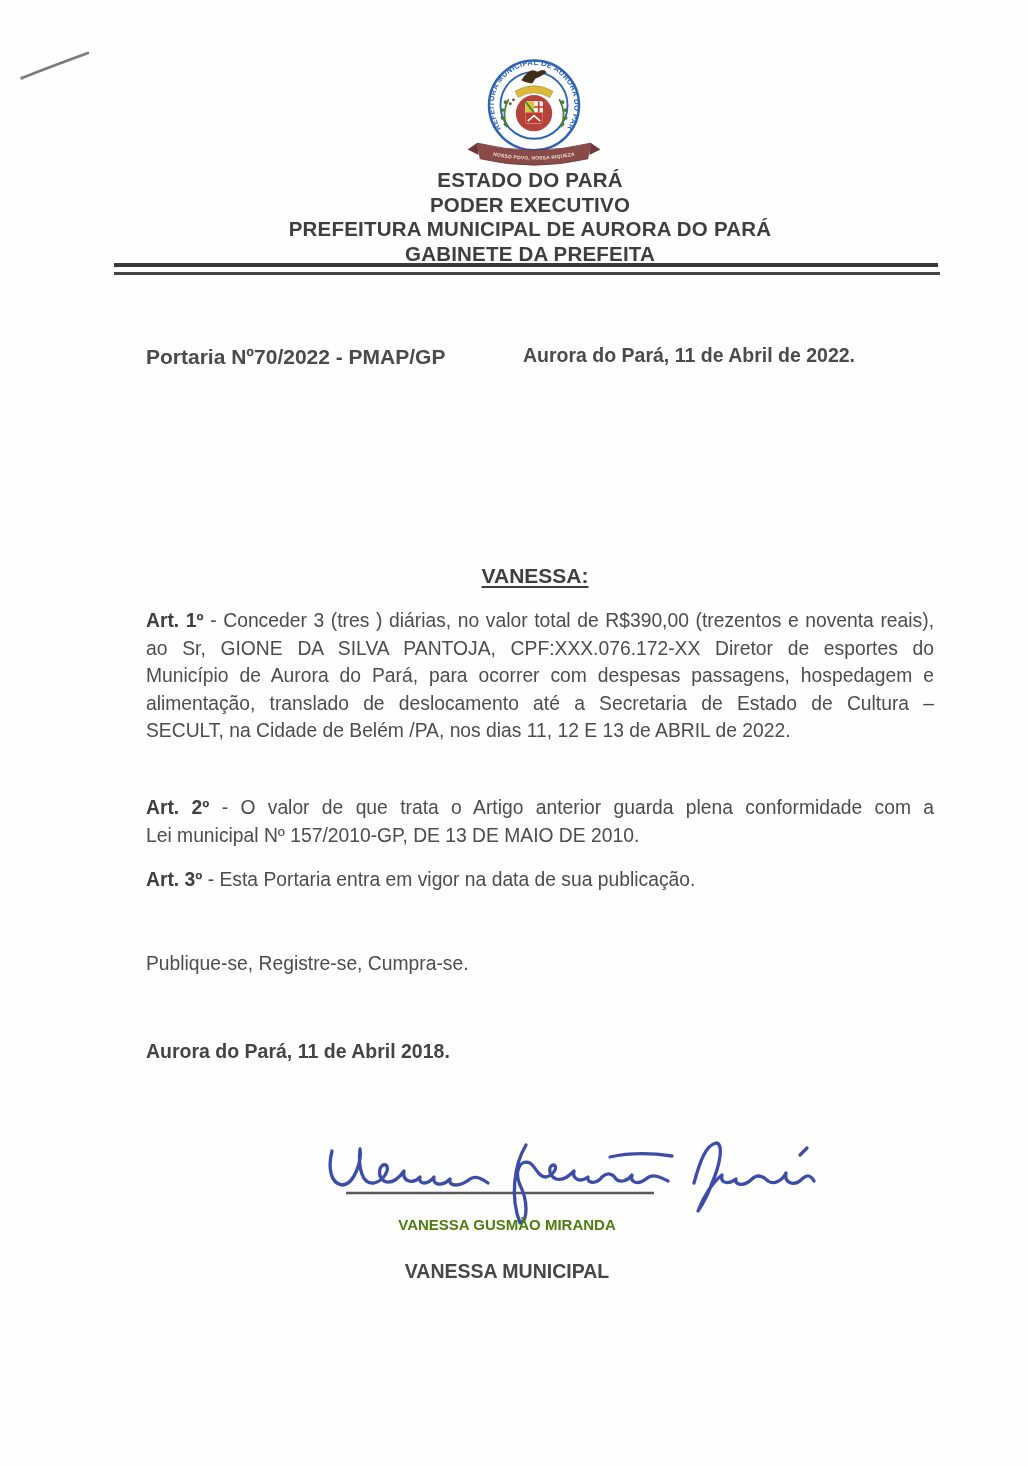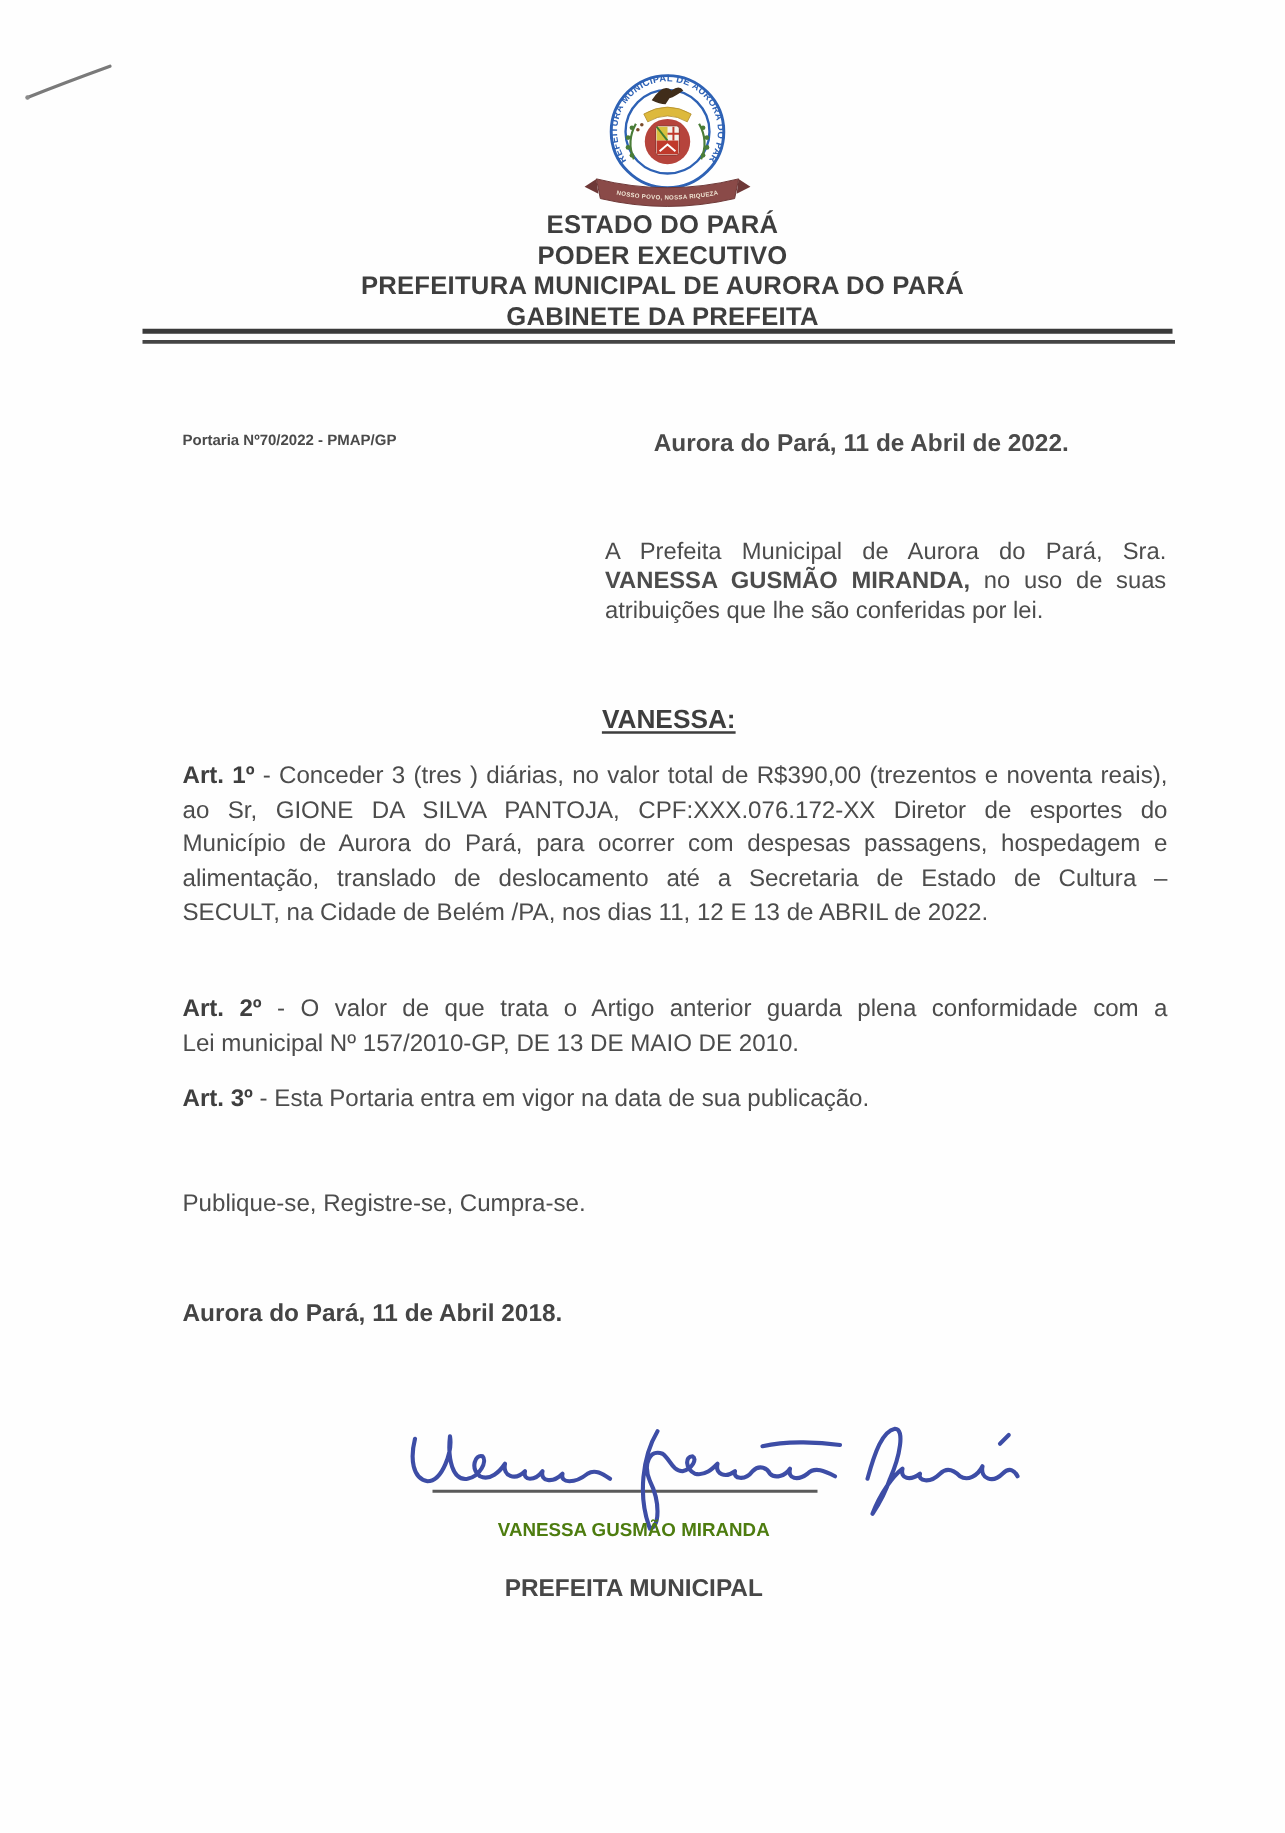--- a/index.html
+++ b/index.html
@@ -6,21 +6,21 @@
   .doc{position:relative;width:1028px;height:1466px;background:#fefefe;overflow:hidden;
        font-family:"Liberation Sans",sans-serif;color:#474747;}
   .abs{position:absolute;}
   .b{font-weight:700;}
   
   .hdr{left:16px;top:168px;width:1028px;text-align:center;font-weight:700;
        font-size:20.5px;line-height:24.6px;color:#3e3e3e;letter-spacing:.2px;}
   .rule1{left:114px;top:263px;width:824px;height:4px;background:#3a3a3a;}
   .rule2{left:114px;top:272px;width:826px;height:3px;background:#454545;}
   
-  .refL{left:146px;top:345px;font-size:12px;font-weight:700;color:#4a4a4a;}
+  .refL{left:146px;top:345px;font-size:21px;font-weight:700;color:#4a4a4a;}
   .refR{left:523px;top:344px;font-size:19.5px;font-weight:700;color:#4a4a4a;}
   
   .intro{left:484px;top:430px;width:449px;font-size:19px;line-height:23.3px;color:#4c4c4c;}
   .jl{text-align:justify;text-align-last:justify;}
   .jlast{text-align:justify;text-align-last:left;}
   
   .resolve{left:335px;top:564px;width:400px;text-align:center;font-weight:700;font-size:21px;
            color:#3e3e3e;text-decoration:underline;text-underline-offset:3px;}
   
   .art{left:146px;width:788px;font-size:19.3px;color:#4c4c4c;}
@@ -92,25 +92,20 @@
     <div>PODER EXECUTIVO</div>
     <div>PREFEITURA MUNICIPAL DE AURORA DO PARÁ</div>
     <div>GABINETE DA PREFEITA</div>
   </div>
   <div class="abs rule1"></div>
   <div class="abs rule2"></div>
 
   <div class="abs refL">Portaria Nº70/2022 - PMAP/GP</div>
   <div class="abs refR">Aurora do Pará, 11 de Abril de 2022.</div>
 
-  <div class="abs intro">
-    <div class="jl">A Prefeita Municipal de Aurora do Pará, Sra.</div>
-    <div class="jl"><span class="b">VANESSA GUSMÃO MIRANDA,</span><span> no uso de suas</span></div>
-    <div class="jlast">atribuições que lhe são conferidas por lei.</div>
-  </div>
 
   <div class="abs resolve">VANESSA:</div>
 
   <div class="abs art a1">
     <div class="jl"><span class="b">Art. 1º</span><span> - Conceder 3 (tres ) diárias, no valor total de R$390,00 (trezentos e noventa reais),</span></div>
     <div class="jl">ao Sr, GIONE DA SILVA PANTOJA, CPF:XXX.076.172-XX Diretor de esportes do</div>
     <div class="jl">Município de Aurora do Pará, para ocorrer com despesas passagens, hospedagem e</div>
     <div class="jl">alimentação, translado de deslocamento até a Secretaria de Estado de Cultura –</div>
     <div class="jlast">SECULT, na Cidade de Belém /PA, nos dias 11, 12 E 13 de ABRIL de 2022.</div>
   </div>
@@ -132,15 +127,15 @@
     <g stroke="#3d4da6" stroke-width="3.3" fill="none" stroke-linecap="round" stroke-linejoin="round">
       <path d="M12,18 C8,34 10,50 22,52 C34,52 42,28 40,16 C38,34 42,52 54,50 C64,48 70,36 66,32 C60,30 56,42 64,48 C72,52 80,44 84,38 C82,48 92,52 100,44 C98,52 108,52 114,44 C112,52 122,54 130,46 C128,54 140,54 150,46 C156,42 162,46 168,50"></path>
       <path d="M206,12 C194,32 190,64 200,90 C208,88 208,68 200,52 C194,38 200,26 210,30 C216,34 218,44 226,44 C234,42 238,34 234,32 C228,32 228,42 236,46 C244,48 250,42 254,38 C252,46 260,50 268,44 C266,50 276,52 282,44 C288,38 294,42 296,46 C300,50 308,48 312,42 C310,50 318,52 326,46 C332,40 340,44 348,48"></path>
       <path d="M290,24 C308,20 332,20 352,23"></path>
       <path d="M374,50 C380,28 386,12 396,10 C404,10 400,32 392,50 C388,62 382,72 378,78 C384,62 394,48 402,42 C400,50 408,52 416,46 C414,52 424,54 432,46 C438,40 444,44 448,48 C454,52 462,48 466,40 C464,50 474,54 482,46 C488,40 492,44 494,48"></path>
       <path d="M480,22 L487,15"></path>
     </g>
   </svg>
 
   <div class="abs signame">VANESSA GUSMÃO MIRANDA</div>
-  <div class="abs sigtitle">PREFEITA MUNICIPAL</div>
+  <div class="abs sigtitle">VANESSA MUNICIPAL</div>
 
 </div>
 
 </body></html>

